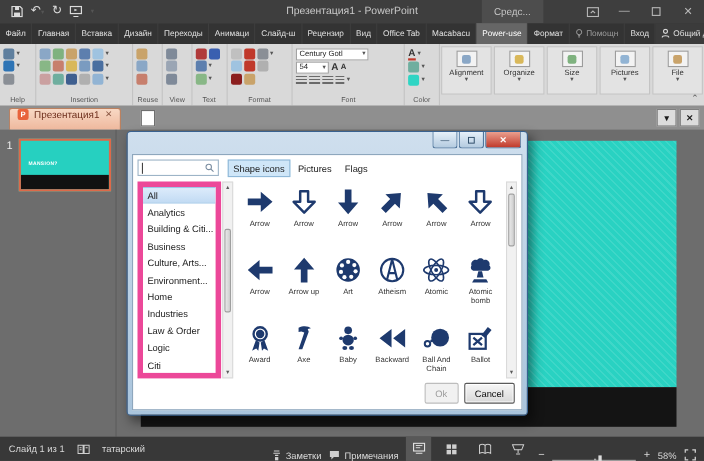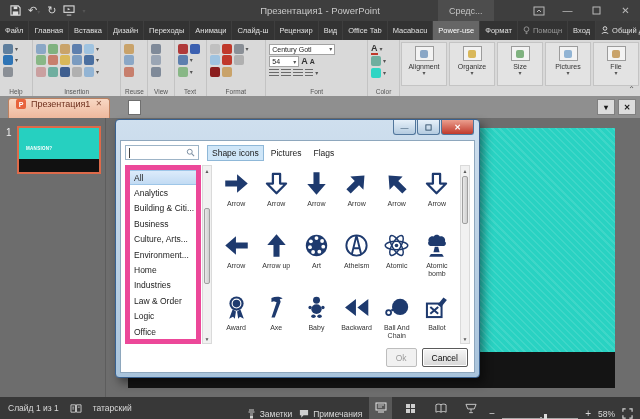--- a/index.html
+++ b/index.html
@@ -434,21 +434,21 @@
             <div class="cat selected">All</div>
             <div class="cat">Analytics</div>
             <div class="cat">Building &amp; Citi...</div>
             <div class="cat">Business</div>
             <div class="cat">Culture, Arts...</div>
             <div class="cat">Environment...</div>
             <div class="cat">Home</div>
             <div class="cat">Industries</div>
             <div class="cat">Law &amp; Order</div>
             <div class="cat">Logic</div>
-            <div class="cat">Office</div>
+            <div class="cat">Citi</div>
             <div class="cat">Reuse</div>
           </div>
         <div class="vscroll" style="height:auto">
           <div class="sarrow" style="top:0">▲</div>
           <div class="sthumb" style="top:42px;height:74px">
               <span class="grip"></span>
             </div>
           <div class="sarrow" style="bottom:0">▼</div>
         </div>
         <div class="grid" id="icon-grid">

